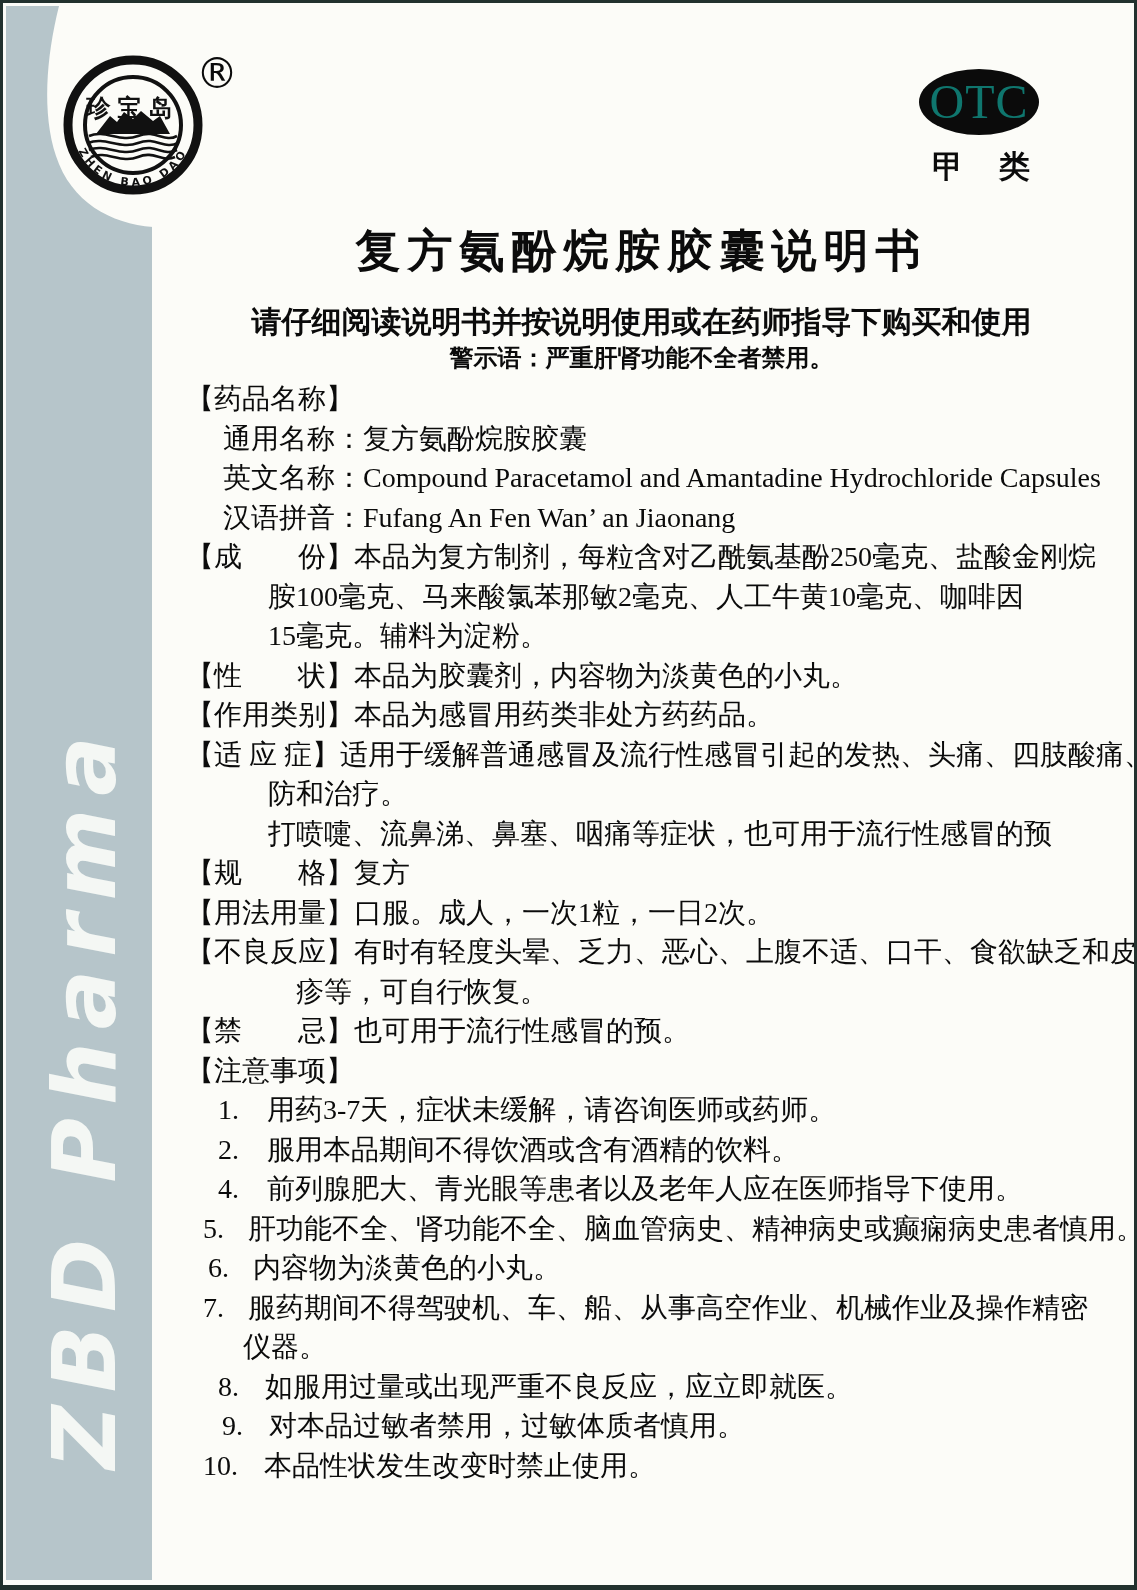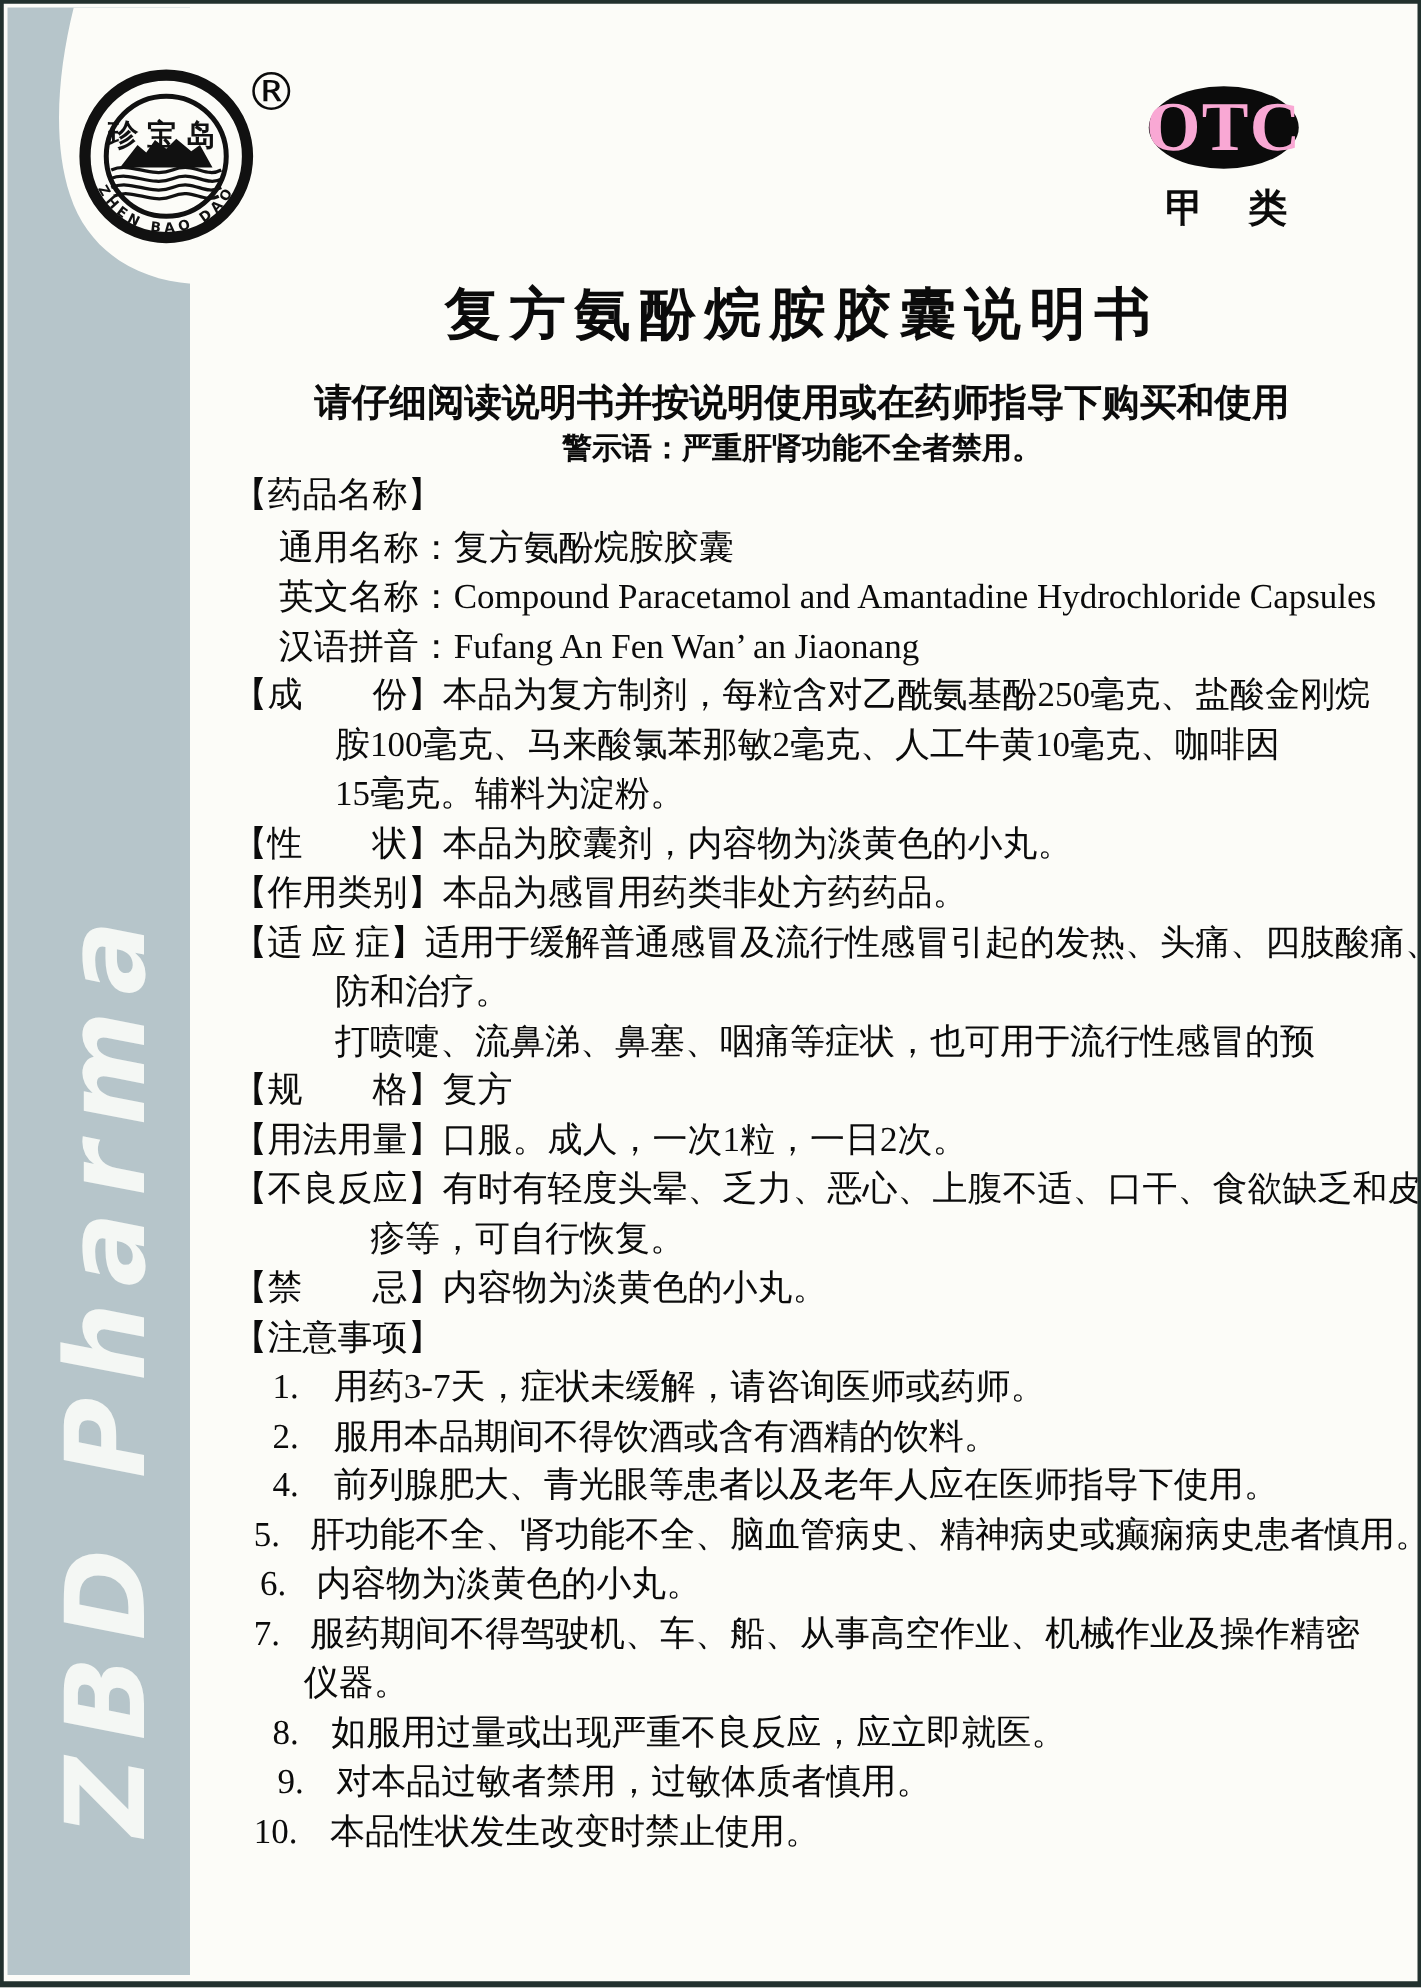--- a/index.html
+++ b/index.html
@@ -8,21 +8,21 @@
         overflow:hidden;font-family:"Liberation Serif","DejaVu Serif",serif;color:#0b0b0b;}
   .sidebar{position:absolute;left:3px;top:3px;bottom:5px;width:146px;background:#b6c5ca;}
   .notch{position:absolute;left:3px;top:3px;width:147px;height:232px;pointer-events:none;}
   .zbd{position:absolute;left:30px;top:1466px;transform:rotate(-90deg);transform-origin:left top;
        font-family:"DejaVu Sans","Liberation Sans",sans-serif;font-weight:bold;font-style:italic;
        font-size:88px;letter-spacing:13px;color:#f4f7f4;white-space:nowrap;}
   .logo{position:absolute;left:57px;top:49px;width:146px;height:146px;}
   .regmark{position:absolute;left:193px;top:46px;font-size:42px;font-family:"DejaVu Sans",sans-serif;font-weight:normal;}
   .otc{position:absolute;left:916px;top:66px;width:120px;height:66px;border-radius:50%;
        background:#0b0b0b;display:flex;align-items:center;justify-content:center;}
-  .otc span{color:#f9a8d4;font-family:"Liberation Serif",serif;font-weight:700;font-size:56px;letter-spacing:1px;line-height:1;}
+  .otc span{color:#0f766e;font-family:"Liberation Serif",serif;font-weight:400;font-size:48px;letter-spacing:1px;line-height:1;}
   .jialei{position:absolute;left:908px;top:143px;width:140px;text-align:center;
           font-size:31px;font-weight:600;letter-spacing:14px;text-indent:14px;}
   .title{position:absolute;left:150px;right:4px;top:218px;text-align:center;
          font-size:45px;font-weight:600;letter-spacing:7px;white-space:nowrap;}
   .subtitle{position:absolute;left:150px;right:4px;top:299px;text-align:center;
             font-size:30px;font-weight:600;white-space:nowrap;}
   .warning{position:absolute;left:150px;right:4px;top:339px;text-align:center;
            font-size:24px;font-weight:600;white-space:nowrap;}
   .body{position:absolute;left:183px;top:376px;width:952px;font-size:28px;font-weight:500;}
   .bline{height:39.5px;line-height:39.5px;white-space:pre;}
@@ -63,37 +63,37 @@
   <div class="otc">
     <span>OTC</span>
   </div>
   <div class="jialei">甲 类</div>
 
   <div class="title">复方氨酚烷胺胶囊说明书</div>
   <div class="subtitle">请仔细阅读说明书并按说明使用或在药师指导下购买和使用</div>
   <div class="warning">警示语：严重肝肾功能不全者禁用。</div>
 
   <div class="body">
-      <div class="bline" style="margin-left: 0px; font-family: Liberation Mono, monospace;">【药品名称】</div>
+      <div class="bline" style="margin-left: 0px;">【药品名称】</div>
       <div class="bline" style="margin-left: 37px;">通用名称：复方氨酚烷胺胶囊</div>
       <div class="bline" style="margin-left: 37px;">英文名称：Compound Paracetamol and Amantadine Hydrochloride Capsules</div>
       <div class="bline" style="margin-left: 37px;">汉语拼音：Fufang An Fen Wan’ an Jiaonang</div>
       <div class="bline" style="margin-left: 0px;">【成　　份】本品为复方制剂，每粒含对乙酰氨基酚250毫克、盐酸金刚烷</div>
       <div class="bline" style="margin-left: 82px;">胺100毫克、马来酸氯苯那敏2毫克、人工牛黄10毫克、咖啡因</div>
       <div class="bline" style="margin-left: 82px;">15毫克。辅料为淀粉。</div>
       <div class="bline" style="margin-left: 0px;">【性　　状】本品为胶囊剂，内容物为淡黄色的小丸。</div>
       <div class="bline" style="margin-left: 0px;">【作用类别】本品为感冒用药类非处方药药品。</div>
       <div class="bline" style="margin-left: 0px;">【适 应 症】适用于缓解普通感冒及流行性感冒引起的发热、头痛、四肢酸痛、</div>
       <div class="bline" style="margin-left: 82px;">防和治疗。</div>
       <div class="bline" style="margin-left: 82px;">打喷嚏、流鼻涕、鼻塞、咽痛等症状，也可用于流行性感冒的预</div>
       <div class="bline" style="margin-left: 0px;">【规　　格】复方</div>
       <div class="bline" style="margin-left: 0px;">【用法用量】口服。成人，一次1粒，一日2次。</div>
       <div class="bline" style="margin-left: 0px;">【不良反应】有时有轻度头晕、乏力、恶心、上腹不适、口干、食欲缺乏和皮</div>
       <div class="bline" style="margin-left: 110px;">疹等，可自行恢复。</div>
-      <div class="bline" style="margin-left: 0px;">【禁　　忌】内容物为淡黄色的小丸。</div>
+      <div class="bline" style="margin-left: 0px;">【禁　　忌】也可用于流行性感冒的预。</div>
       <div class="bline" style="margin-left: 0px;">【注意事项】</div>
       <div class="bline" style="margin-left: 32px;"><span class="num">1.</span><span style="margin-left: 28px;">用药3-7天，症状未缓解，请咨询医师或药师。</span></div>
       <div class="bline" style="margin-left: 32px;"><span class="num">2.</span><span style="margin-left: 28px;">服用本品期间不得饮酒或含有酒精的饮料。</span></div>
       <div class="bline" style="margin-left: 32px; font-family: Liberation Serif, serif;"><span class="num">4.</span><span style="margin-left: 28px;">前列腺肥大、青光眼等患者以及老年人应在医师指导下使用。</span></div>
       <div class="bline" style="margin-left: 17px;"><span class="num">5.</span><span style="margin-left: 24px;">肝功能不全、肾功能不全、脑血管病史、精神病史或癫痫病史患者慎用。</span></div>
       <div class="bline" style="margin-left: 22px;"><span class="num">6.</span><span style="margin-left: 24px;">内容物为淡黄色的小丸。</span></div>
       <div class="bline" style="margin-left: 17px;"><span class="num">7.</span><span style="margin-left: 24px;">服药期间不得驾驶机、车、船、从事高空作业、机械作业及操作精密</span></div>
       <div class="bline" style="margin-left: 57px;">仪器。</div>
       <div class="bline" style="margin-left: 32px;"><span class="num">8.</span><span style="margin-left: 26px;">如服用过量或出现严重不良反应，应立即就医。</span></div>
       <div class="bline" style="margin-left: 36px;"><span class="num">9.</span><span style="margin-left: 26px;">对本品过敏者禁用，过敏体质者慎用。</span></div>

